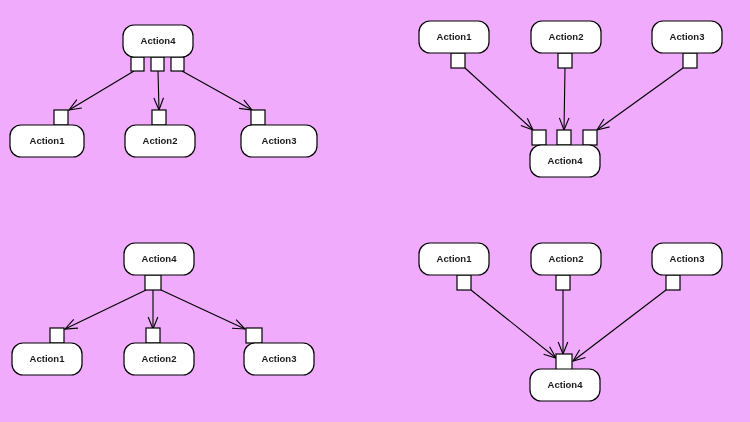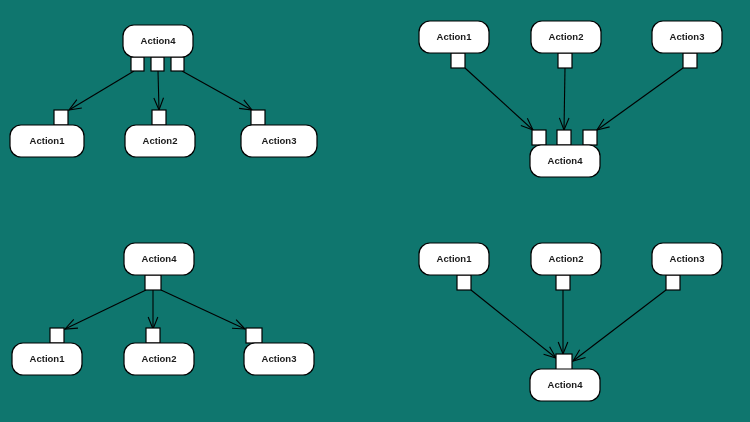--- a/index.html
+++ b/index.html
@@ -7,21 +7,21 @@
     padding: 0;
     background: #ffffff;
   }
   body {
     font-family: "Liberation Sans", sans-serif;
   }
   #canvas {
     position: relative;
     width: 750px;
     height: 422px;
-    background: #0f766e;
+    background: #f0abfc;
     overflow: hidden;
   }
   .quadrant {
     position: absolute;
     width: 375px;
     height: 211px;
   }
   .quadrant svg {
     position: absolute;
     left: 0;

